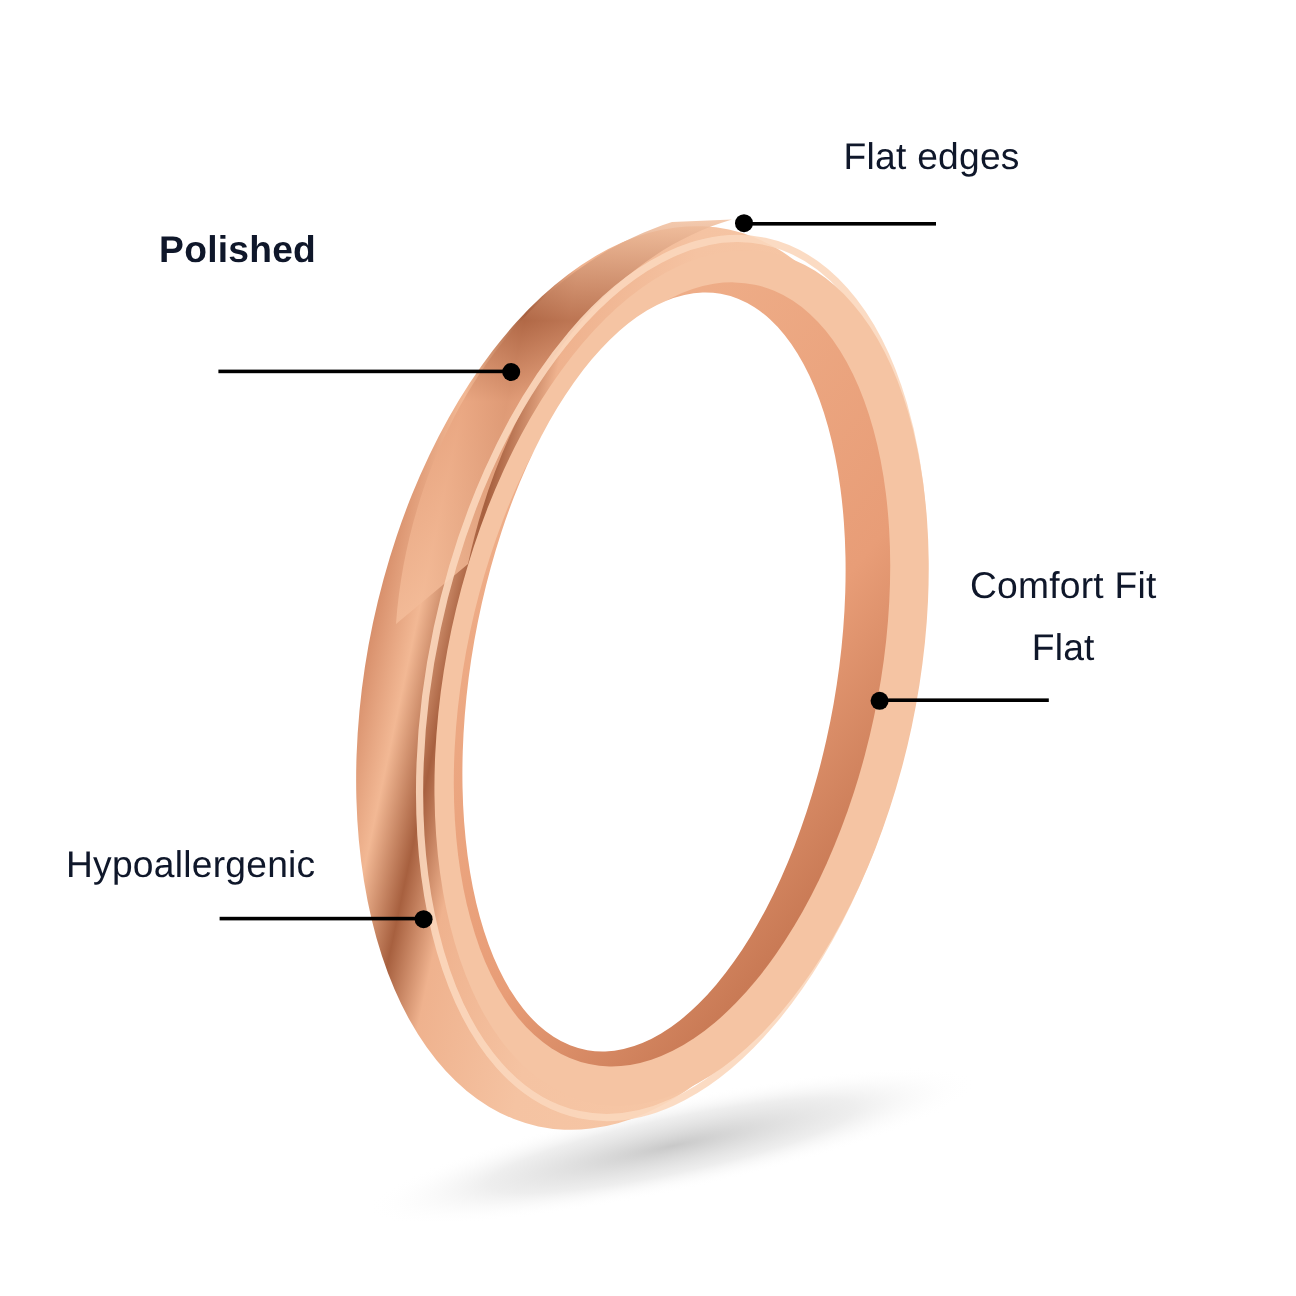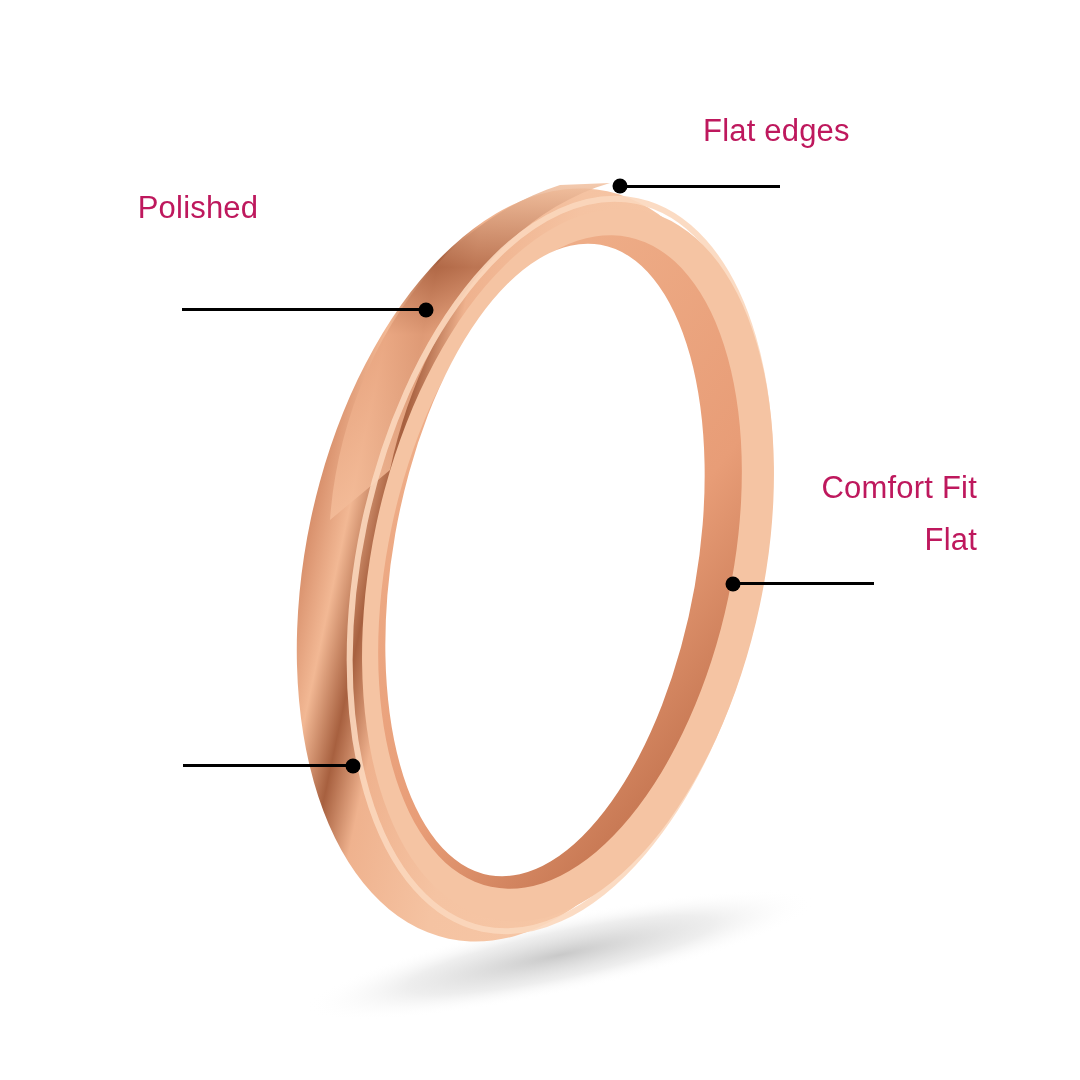--- a/index.html
+++ b/index.html
@@ -25,21 +25,21 @@
       position: absolute;
       left: 0; top: 0;
       width: 1080px;
       height: 1080px;
     }
     .label {
       position: absolute;
       font-size: 31px;
       line-height: 52px;
       font-weight: 400;
-      color: #be185d;
+      color: #0f172a;
       white-space: nowrap;
       letter-spacing: 0.2px;
     }
     .label.center { text-align: center; }
     .leader {
       position: absolute;
       height: 3px;
       background: #000000;
     }
     .dot {
@@ -97,29 +97,30 @@
 
     <ellipse cx="560" cy="562" rx="172" ry="332" fill="url(#innerBand)" transform="rotate(12 560 562)"></ellipse>
 
     <ellipse cx="545" cy="560" rx="152" ry="320" fill="#ffffff" transform="rotate(10 545 560)"></ellipse>
   </svg>
 
   <div class="label" style="left:703px; top:105px;">Flat edges</div>
   <div class="leader" style="left:620px; top:185px; width:160px;"></div>
   <div class="dot" style="left:620px; top:186px;"></div>
 
-  <div class="label center" style="left:118px; top:182px; width:160px;">
+  <div class="label center" style="left:118px; top:182px; width:160px;font-weight:bold;">
     <div>Polished</div>
   </div>
   <div class="leader" style="left:182px; top:308px; width:244px;"></div>
   <div class="dot" style="left:426px; top:310px;"></div>
 
-  <div class="label center" style="left:795px; top:462px; width:182px;text-align:right;">
+  <div class="label center" style="left:795px; top:462px; width:182px;">
     <div>Comfort Fit</div>
     <div>Flat</div>
   </div>
   <div class="leader" style="left:733px; top:582px; width:141px;"></div>
   <div class="dot" style="left:733px; top:584px;"></div>
 
+  <div class="label" style="left:55px; top:695px;">Hypoallergenic</div>
   <div class="leader" style="left:183px; top:764px; width:170px;"></div>
   <div class="dot" style="left:353px; top:766px;"></div>
 
 </div>
 
 </body></html>

